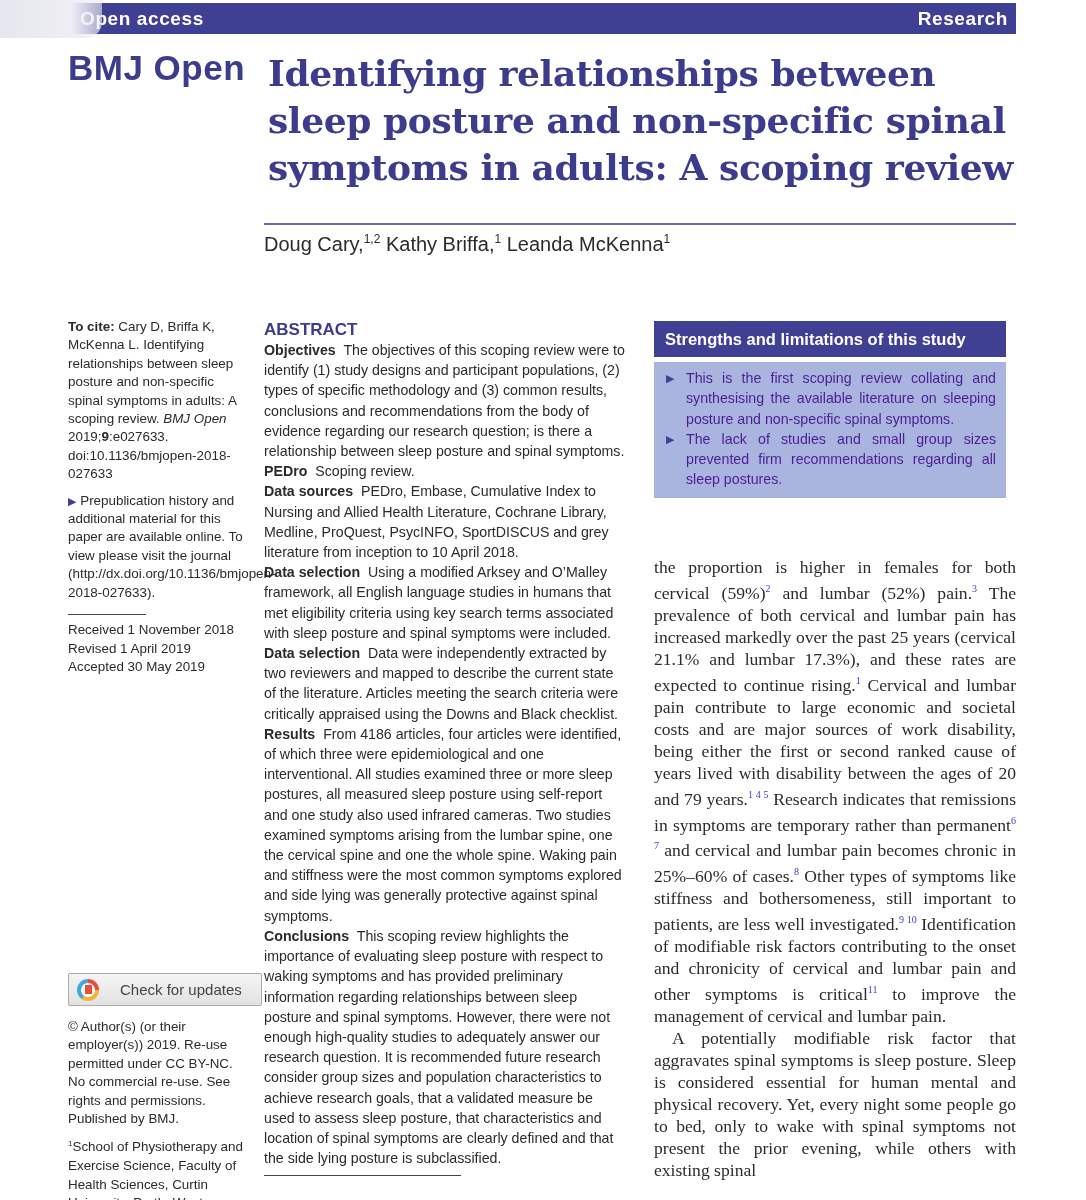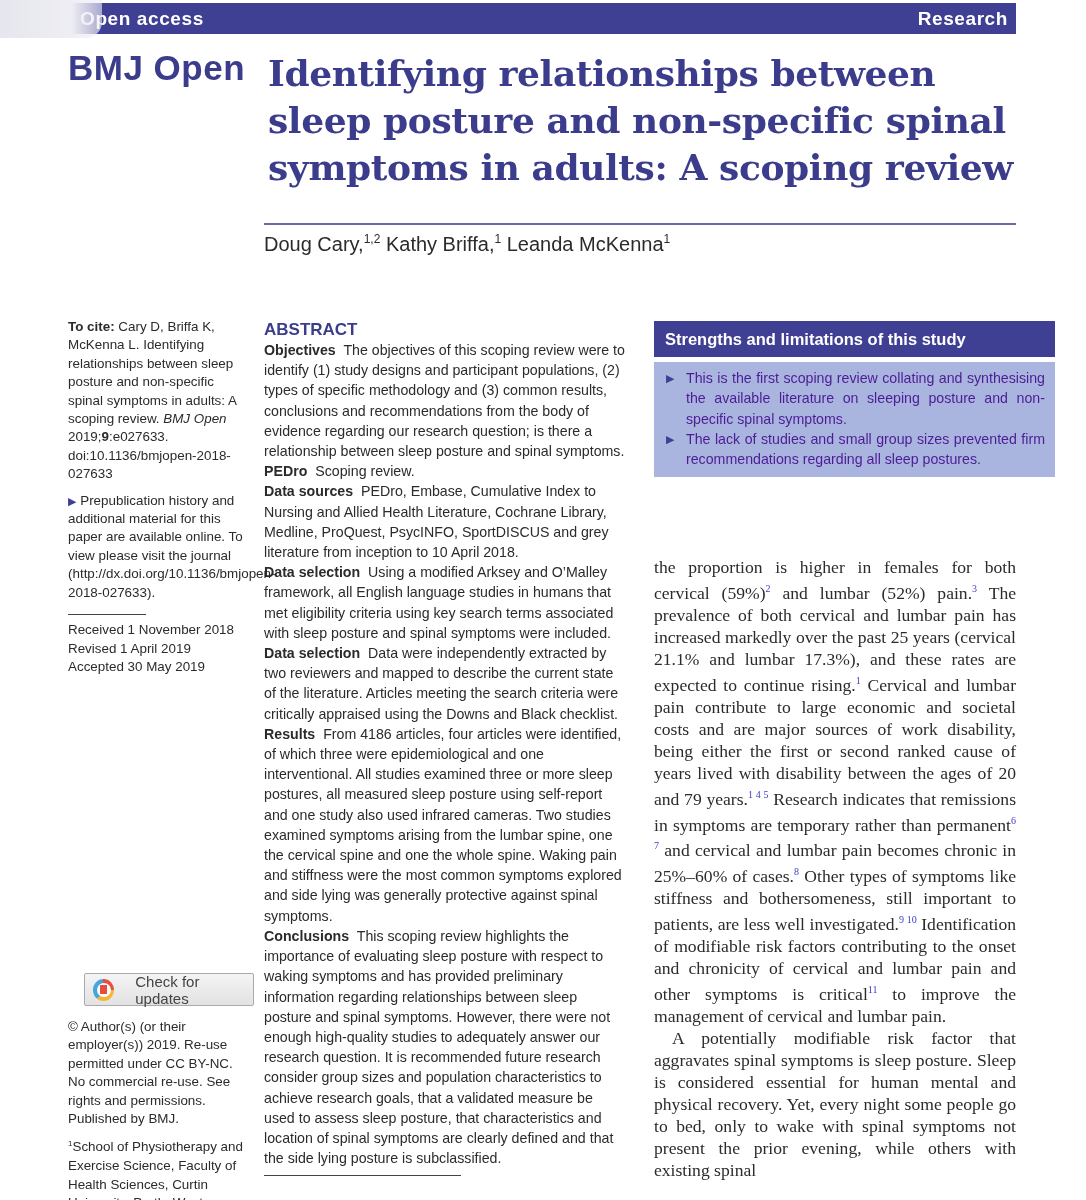--- a/index.html
+++ b/index.html
@@ -39,21 +39,21 @@
   .authors sup { font-size: 12px; }
   .sidebar {
     position: absolute; left: 68px; top: 318px; width: 182px;
     font-size: 13.4px; line-height: 18.4px; color: #2b2b2b;
   }
   .sidebar p { margin: 0 0 8px 0; }
   .sidebar .bold { font-weight: bold; }
   .arrow { color: #3f3f93; font-size: 11px; }
   .short-rule { width: 78px; height: 1px; background: #444; margin: 12px 0 6px 0; }
   .check-btn {
-    position: absolute; left: 84px; top: 973px; width: 170px; height: 33px;
+    position: absolute; left: 68px; top: 973px; width: 194px; height: 33px;
     border: 1px solid #aaa; background: linear-gradient(#f4f4f4, #e2e2e2);
     box-sizing: border-box; display: flex; align-items: center; gap: 21px;
     padding-left: 8px; font-size: 15px; color: #444; border-radius: 2px;
   }
   .check-icon {
     width: 22px; height: 22px; border-radius: 50%;
     background: conic-gradient(#e94e3d 0 25%, #f2b632 25% 60%, #45a6d9 60% 100%);
     display: flex; align-items: center; justify-content: center;
   }
   .check-icon span { width: 14px; height: 14px; border-radius: 50%; background: #fff; display:flex; align-items:center; justify-content:center; }
@@ -68,21 +68,21 @@
     position: absolute; left: 264px; top: 320px; width: 362px;
     font-size: 14.2px; line-height: 20.2px; color: #2b2b2b;
   }
   .abstract h2 {
     margin: 0; font-size: 17px; color: #3c3c8c; font-weight: bold; line-height: 20px;
   }
   .abstract .sec-label { font-weight: bold; }
   .abstract p { margin: 0; }
   .abs-rule { width: 197px; height: 1px; background: #444; margin-top: 7px; }
   .box {
-    position: absolute; left: 654px; top: 321px; width: 401px;
+    position: absolute; left: 654px; top: 321px; width: 352px;
   }
   .box-head {
     background: #3f3f93; color: #fff; font-weight: bold; font-size: 16.5px;
     height: 36px; line-height: 36px; padding-left: 11px;
   }
   .box-body {
     background: #a9b4df; margin-top: 5px; padding: 6px 10px 8px 10px;
     font-size: 14.2px; line-height: 20.3px; color: #4c1d95;
   }
   .box-body ul { list-style: none; margin: 0; padding: 0; }

